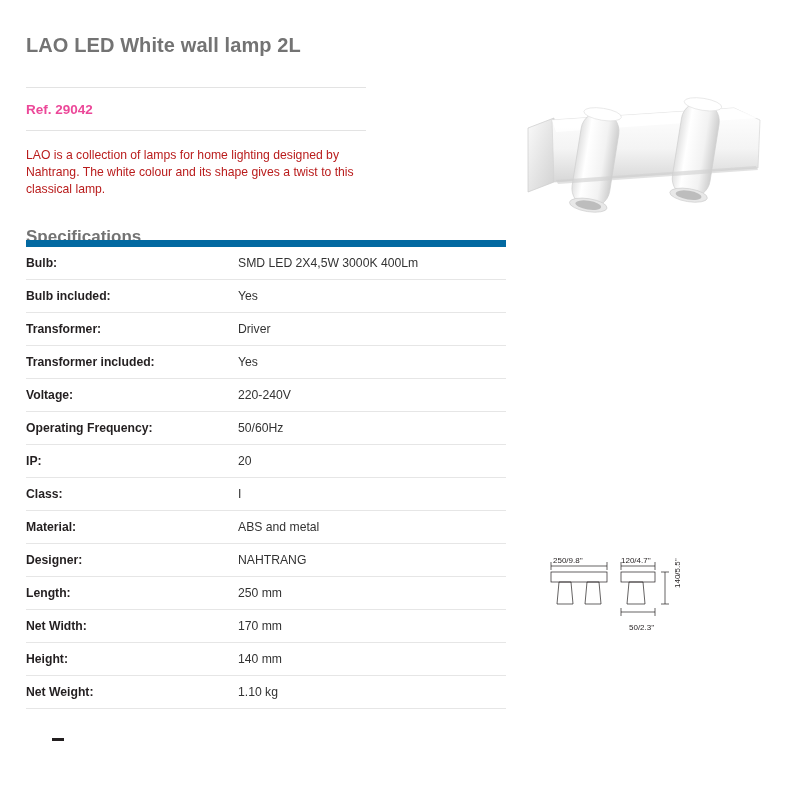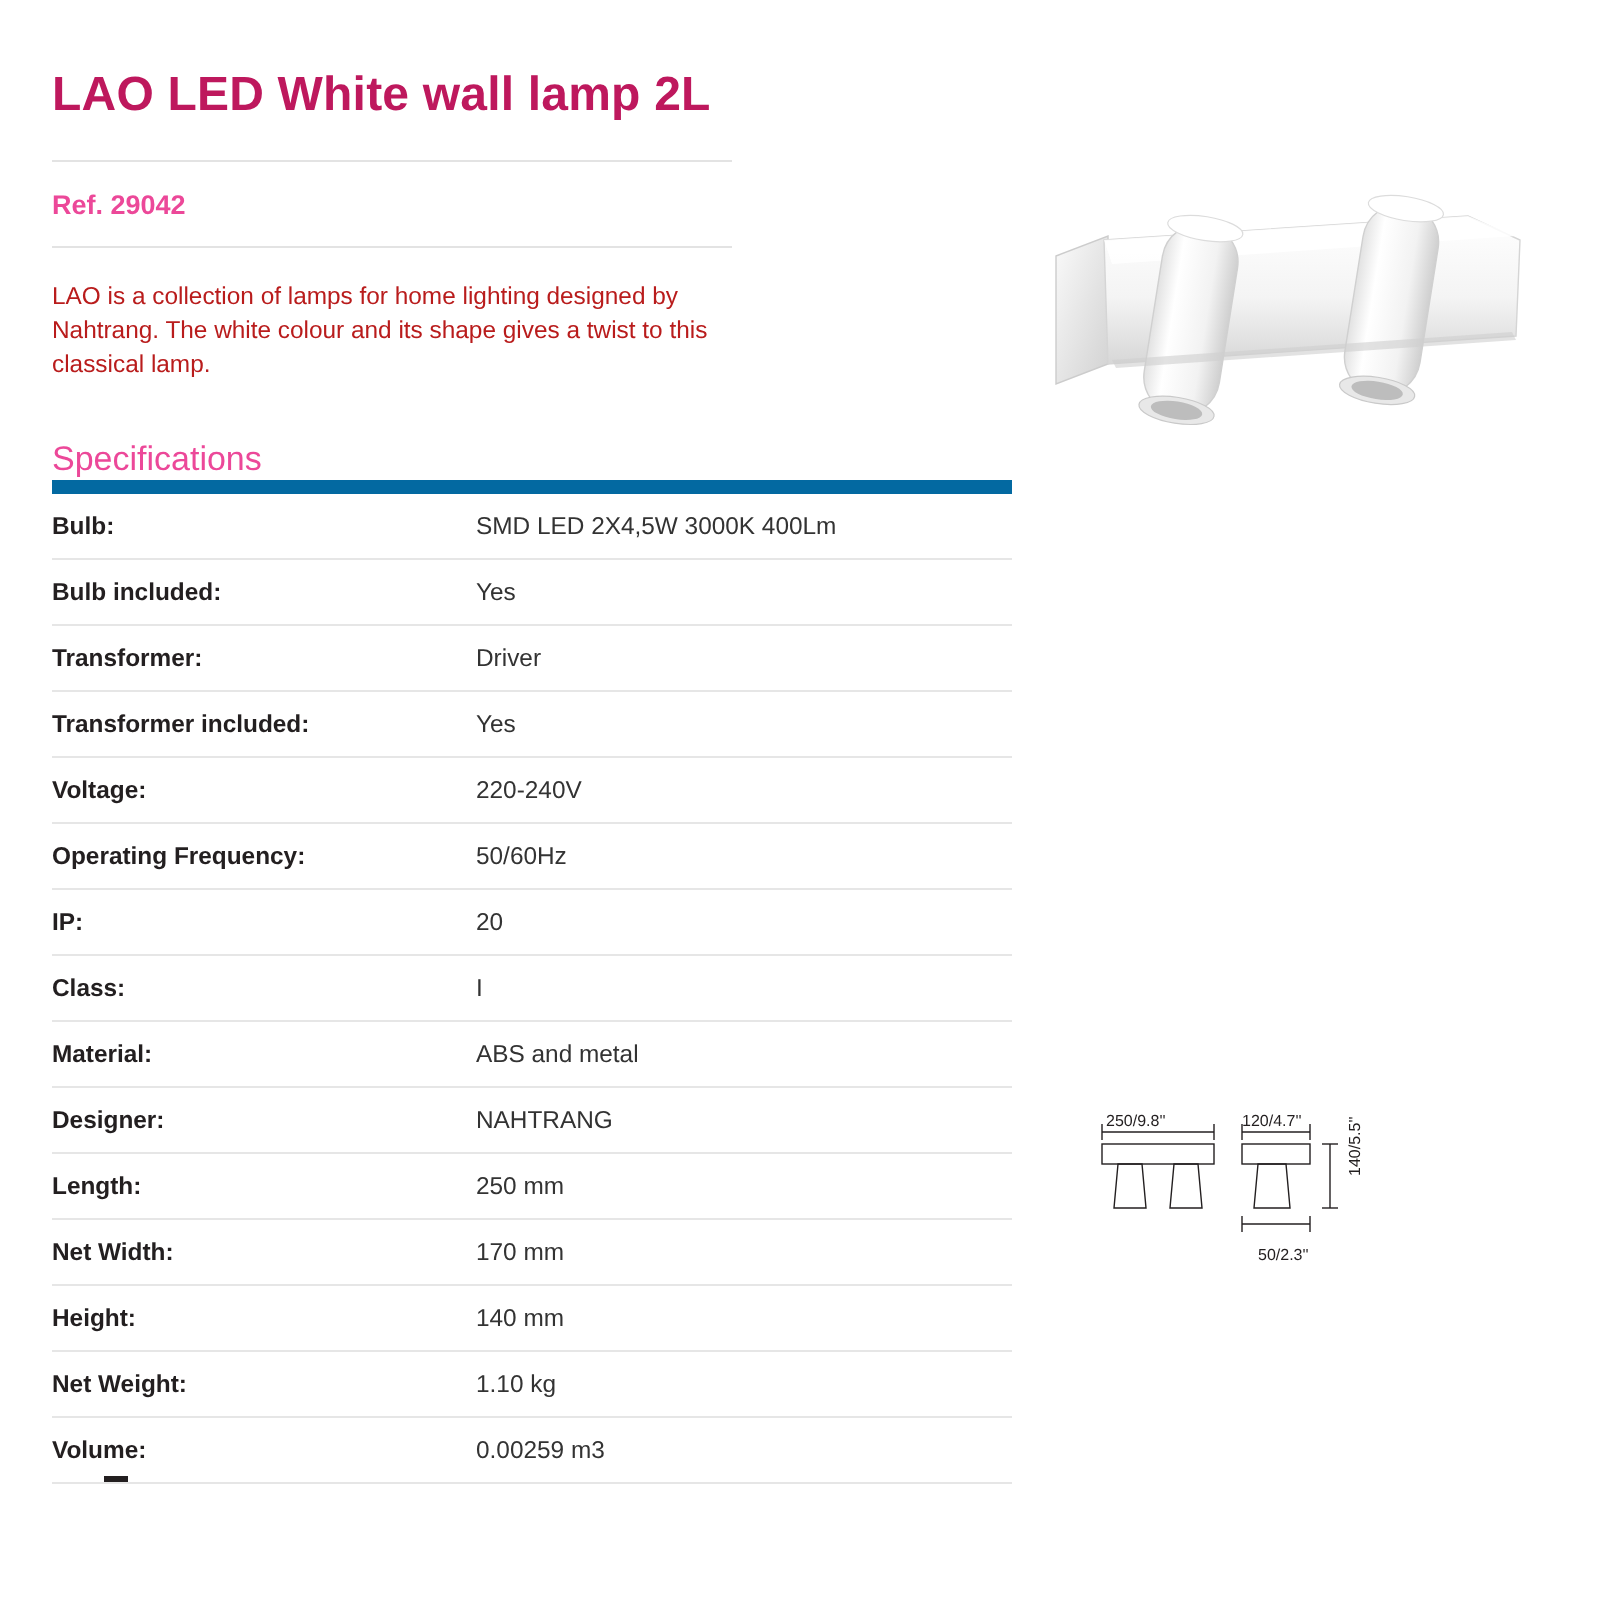--- a/index.html
+++ b/index.html
@@ -18,52 +18,52 @@
   }
 
   
   .left-col {
     position: absolute;
     left: 26px;
     top: 34px;
     width: 340px;
   }
   .product-title {
-    font-size: 24px;
+    font-size: 20px;
     font-weight: bold;
     letter-spacing: 0.1px;
     margin: 0;
-    padding-bottom: 18px;
+    padding-bottom: 30px;
     border-bottom: 1px solid #e3e3e3;
-    color: #be185d;
+    color: #737373;
   }
   .product-ref {
     font-size: 13.5px;
     font-weight: bold;
     margin: 0;
     padding-top: 14px;
     padding-bottom: 13px;
     border-bottom: 1px solid #e3e3e3;
     color: #ec4899;
   }
   .product-desc {
     font-size: 12.2px;
     line-height: 1.38;
     margin: 0;
     padding-top: 16px;
     color: #b91c1c;
     width: 338px;
   }
   .spec-heading {
     font-size: 17px;
-    font-weight: normal;
+    font-weight: bold;
     margin: 0;
     padding-top: 30px;
     padding-bottom: 12px;
-    color: #ec4899;
+    color: #737373;
   }
 
   
   .spec-table {
     position: absolute;
     left: 26px;
     top: 240px;
     width: 480px;
     border-collapse: collapse;
   }
@@ -187,24 +187,20 @@
         <td class="spec-label">Net Width:</td>
         <td class="spec-value">170 mm</td>
       </tr>
       <tr>
         <td class="spec-label">Height:</td>
         <td class="spec-value">140 mm</td>
       </tr>
       <tr>
         <td class="spec-label">Net Weight:</td>
         <td class="spec-value">1.10 kg</td>
-      </tr>
-      <tr>
-        <td class="spec-label">Volume:</td>
-        <td class="spec-value">0.00259 m3</td>
       </tr>
     </tbody>
   </table>
 
   <div class="ce-mark">
     <svg viewBox="0 0 48 30" width="48" height="30" aria-hidden="true">
       <path d="M18,3 A12,12 0 1,0 18,27 A12,12 0 0,1 18,3 Z" fill="#231f20"></path>
       <path d="M22,15 A12,12 0 0,1 22,3 L22,27 A12,12 0 0,1 22,15 Z" fill="none"></path>
       <path d="M34,3 A12,12 0 1,0 34,27 A12,12 0 0,1 34,3 Z M28,12 L40,12 L40,15 L28,15 Z" fill="#231f20"></path>
     </svg>

